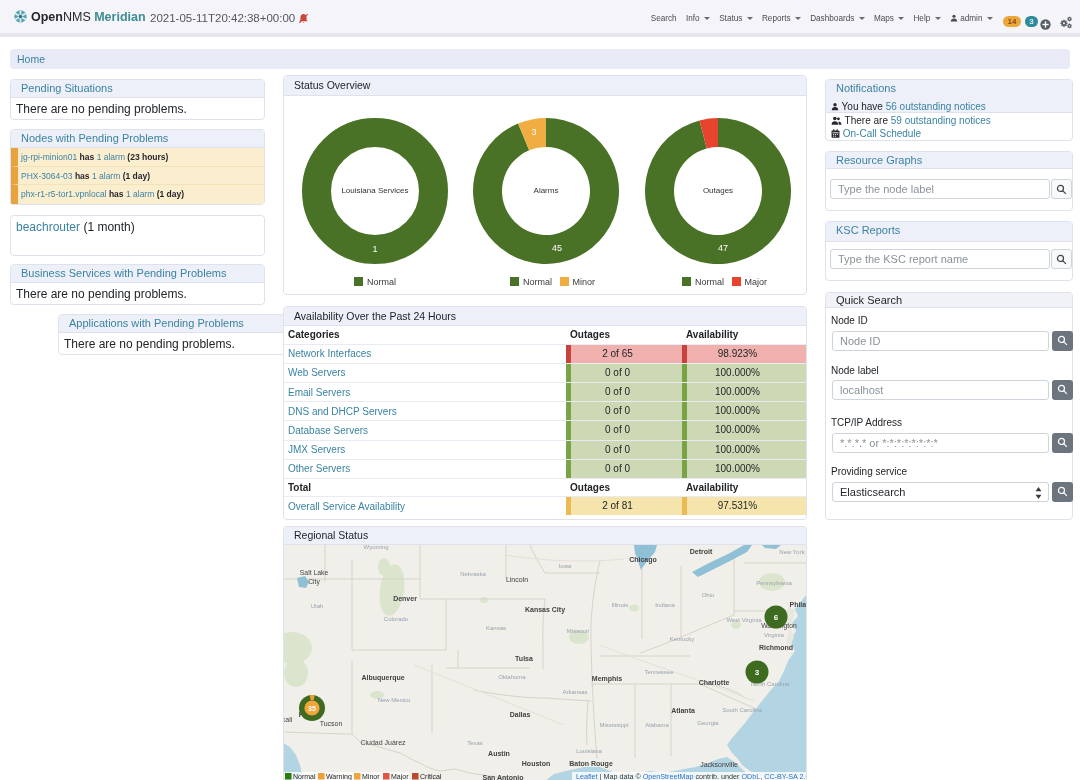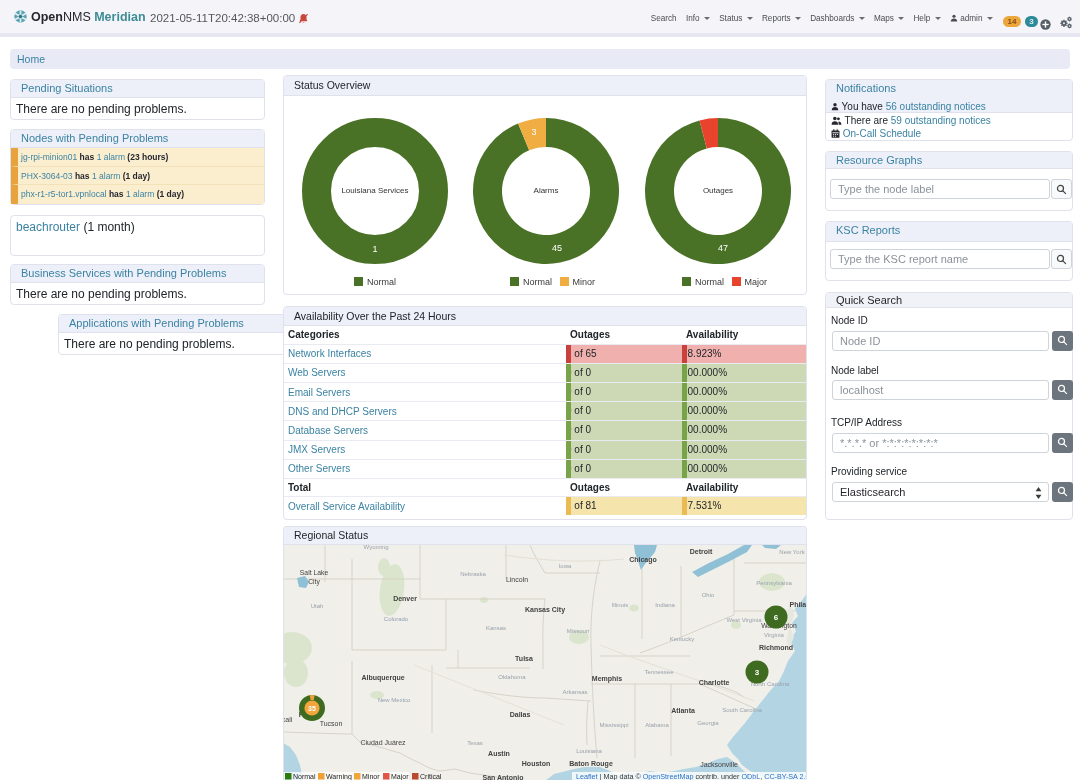--- a/index.html
+++ b/index.html
@@ -27,21 +27,21 @@
 .norow { padding:0 5px; font-size:12px; line-height:22px; }
 .yellowrow { background:#fbeecf; border-left:7px solid #e8a33d; padding:0 5px 0 3px;
   font-size:8.5px; line-height:18.7px; height:18.7px; }
 .yellowrow b { font-weight:700; color:#26262e; }
 .seg { position:absolute; font-size:8px; color:#333; }
 .legend { position:absolute; font-size:9px; color:#3a3a3a; line-height:10px; }
 .legsq { display:inline-block; width:9px; height:9px; vertical-align:-1px; margin-right:4px; }
 table.avail { border-collapse:collapse; width:100%; font-size:10px; }
 table.avail td { padding:0 4px; border-top:1px solid #eaeaf2; height:18.2px; }
 td.cellc { padding:0 !important; }
-.cbar { position:relative; height:18.2px; line-height:18.2px; text-align:left; padding-right:13px; }
+.cbar { position:relative; height:18.2px; line-height:18.2px; text-align:center; padding-right:13px; }
 .cbar i { position:absolute; left:0; top:0; bottom:0; width:5px; font-style:normal; }
 .qlabel { position:absolute; left:5px; font-size:10px; color:#212529; }
 .qinput { position:absolute; left:6px; height:20px; border:1px solid #ced4da; border-radius:3px;
   font-size:11px; color:#8a9299; line-height:18px; padding-left:7px; background:#fff; }
 .qbtn { position:absolute; height:20px; width:21px; background:#6c757d;
   border-radius:3px; }
 .sbtn { position:absolute; height:20px; width:21px; background:#f8f9fa;
   border:1px solid #ced4da; border-radius:3px; }
 .nicon { display:inline-block; vertical-align:-1px; }
 </style>

